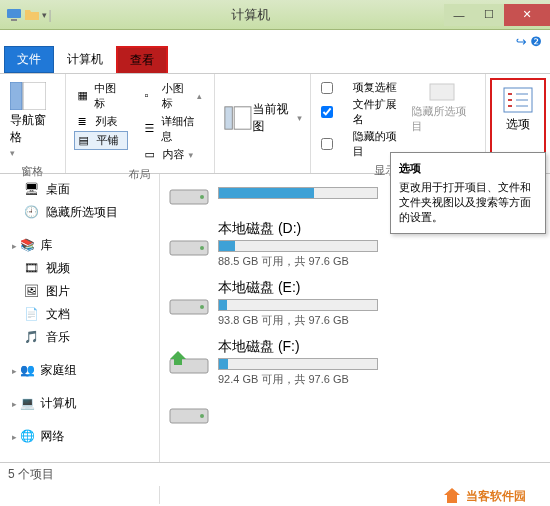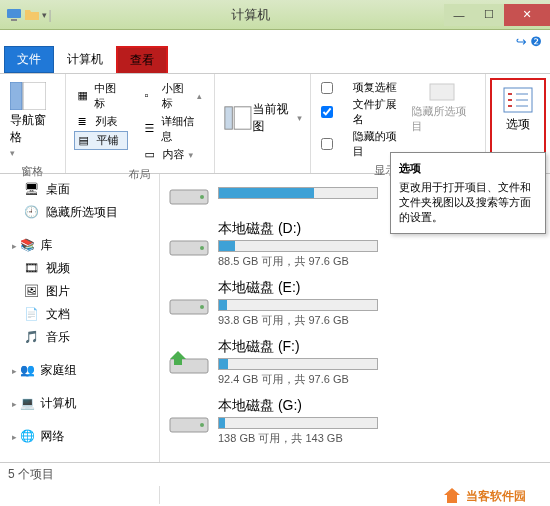--- a/index.html
+++ b/index.html
@@ -296,27 +296,20 @@
           <div class="drive-text">92.4 GB 可用，共 97.6 GB</div>
         </div>
       </div>
     </div>
     <div class="drive">
       <div class="drive-head">
         <svg class="drive-icon" viewBox="0 0 42 32">
             <rect x="2" y="12" width="38" height="14" rx="2" fill="#d8d8d8" stroke="#999"></rect>
             <circle cx="34" cy="19" r="2" fill="#6a6"></circle>
           </svg>
-        <div class="drive-info">
-          <div class="drive-name">本地磁盘 (G:)</div>
-          <div class="drive-bar">
-              <div class="drive-fill" style="width:4%"></div>
-            </div>
-          <div class="drive-text">138 GB 可用，共 143 GB</div>
-        </div>
       </div>
     </div>
   </div>
 </div>
 
 <div class="tooltip">
   <div class="tooltip-title">选项</div>
   <div>更改用于打开项目、文件和文件夹视图以及搜索等方面的设置。</div>
 </div>
 

